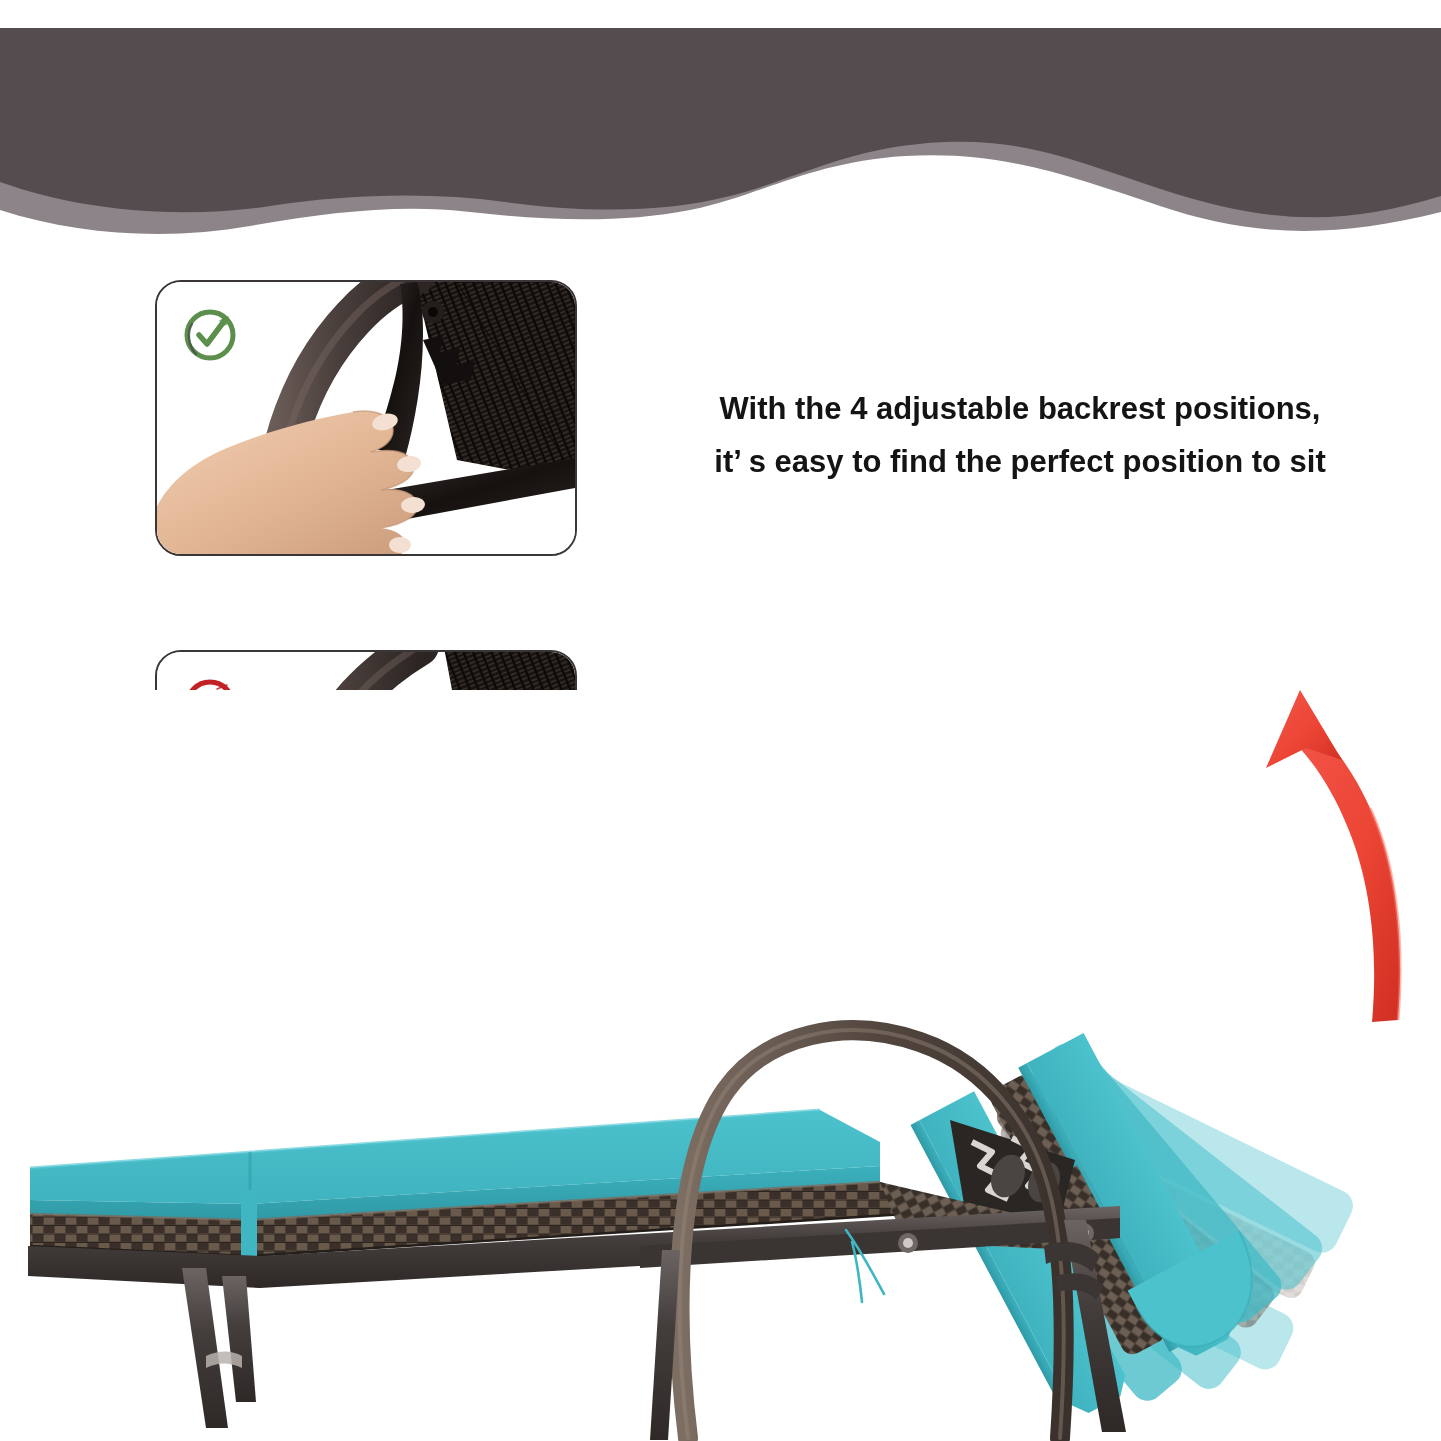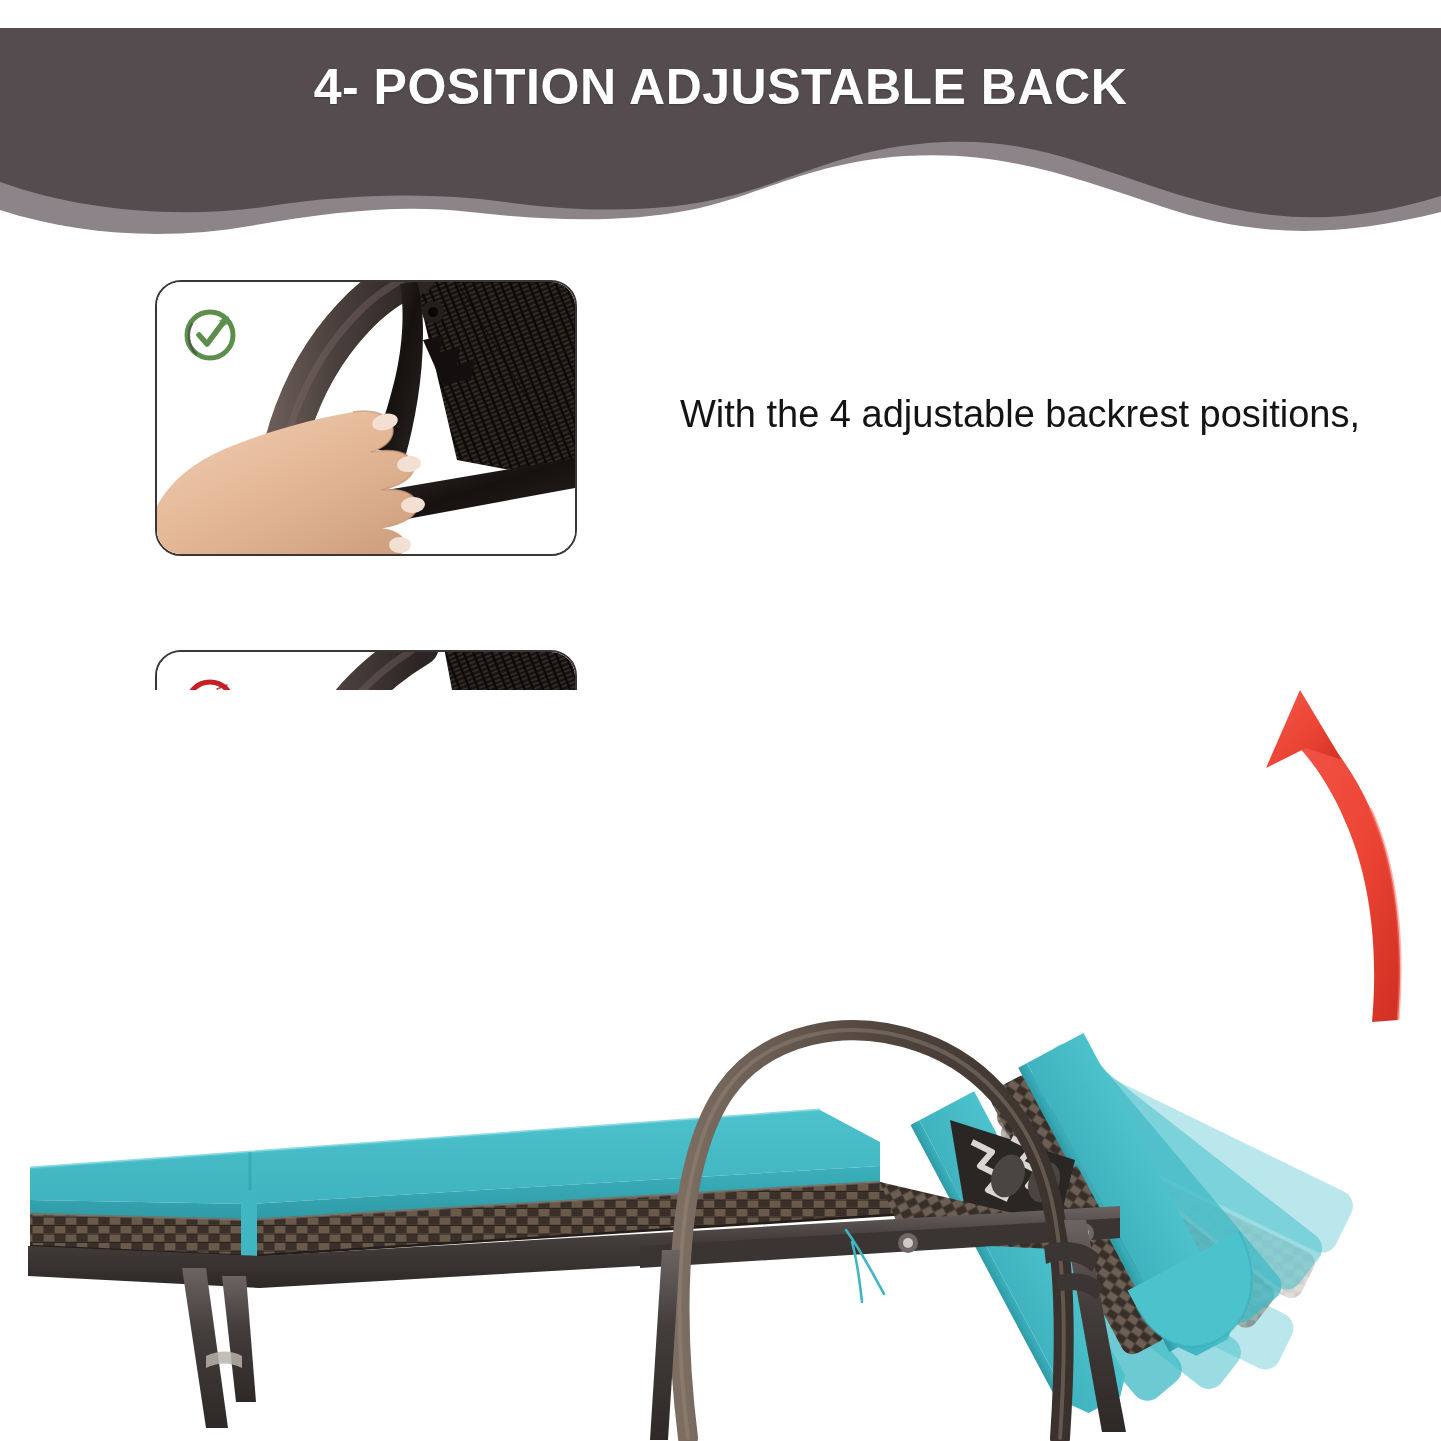--- a/index.html
+++ b/index.html
@@ -73,23 +73,23 @@
 
   
   .body-copy {
     position: absolute;
     left: 620px;
     top: 382px;
     width: 800px;
     text-align: center;
     color: #141414;
     font-family: "Liberation Sans Narrow", "Liberation Sans", sans-serif;
-    font-size: 38px;
+    font-size: 31px;
     line-height: 1.72;
-    font-weight: normal;
+    font-weight: bold;
   }
   .body-copy .line { display: block; white-space: nowrap; }
 
   
   .product-stage {
     position: absolute;
     left: 0;
     top: 690px;
     width: 1441px;
     height: 751px;
@@ -101,21 +101,20 @@
 
 <div id="page">
 
   <div class="header-band">
     <svg viewBox="0 0 1441 260" preserveAspectRatio="none">
 
       <path fill="#8d8489" d="M0,28 L1441,28 L1441,212 C1330,240 1250,236 1160,206 C1070,176 1000,150 905,156 C810,162 760,196 690,210 C620,224 540,220 470,212 C400,204 330,212 250,226 C170,240 80,236 0,210 Z"></path>
 
       <path fill="#544c4e" d="M0,28 L1441,28 L1441,196 C1350,224 1280,224 1190,198 C1100,172 1040,138 945,142 C850,146 800,178 730,196 C660,214 580,212 505,202 C430,192 350,194 270,206 C190,218 90,214 0,182 Z"></path>
     </svg>
-    <div class="header-title">4- POSITION ADJUSTABLE BACK</div>
   </div>
 
   <div class="inset-card" id="inset-good">
     <div class="inset-scene">
       <svg viewBox="0 0 418 272" preserveAspectRatio="xMidYMid slice">
         <defs>
           <linearGradient id="tubeA" x1="0" y1="0" x2="1" y2="0">
             <stop offset="0" stop-color="#6a5c57"></stop>
             <stop offset="0.45" stop-color="#4a3f3c"></stop>
             <stop offset="1" stop-color="#2c2523"></stop>
@@ -239,20 +238,21 @@
         <circle cx="31" cy="31" r="23" fill="none" stroke="#c22126" stroke-width="5"></circle>
         <path d="M13,18 C7,27 8,42 17,50" fill="none" stroke="#3a3a3a" stroke-width="2.4" stroke-linecap="round" opacity="0.75"></path>
         <path d="M20,20 L42,42 M42,20 L20,42" fill="none" stroke="#c22126" stroke-width="7" stroke-linecap="round"></path>
         <path d="M38,15 L48,11 M40,20 L50,17" stroke="#c22126" stroke-width="1.6" stroke-linecap="round" opacity="0.85"></path>
       </svg>
     </div>
   </div>
 
   <div class="body-copy">
     <span class="line">With the 4 adjustable backrest positions,</span>
+    <span class="line">it’  s easy to find the perfect position to sit</span>
   </div>
 
   <div class="product-stage">
     <svg viewBox="0 0 1441 751">
       <defs>
         <linearGradient id="cushTop" x1="0" y1="0" x2="0" y2="1">
           <stop offset="0" stop-color="#4cc2cd"></stop>
           <stop offset="1" stop-color="#3fb3bf"></stop>
         </linearGradient>
         <linearGradient id="cushSide" x1="0" y1="0" x2="0" y2="1">

